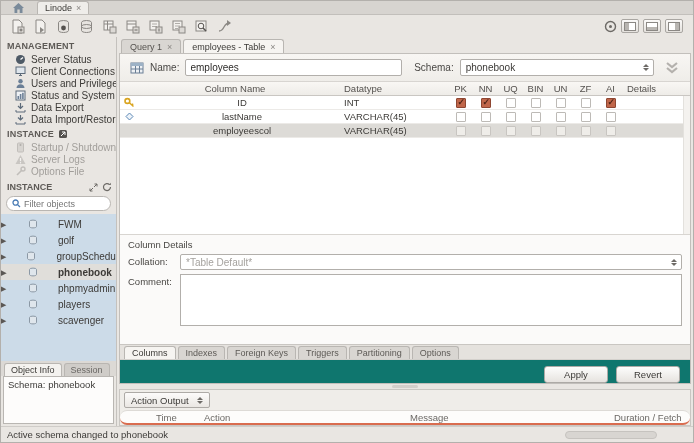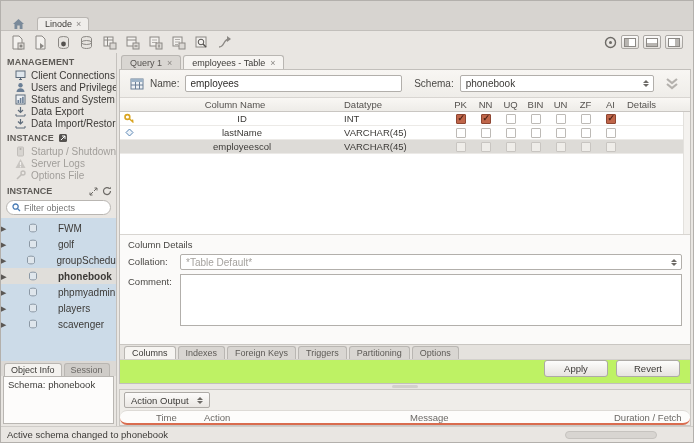--- a/index.html
+++ b/index.html
@@ -6,21 +6,21 @@
   html,body { width:694px; height:443px; overflow:hidden; }
   body {
     font-family:"Liberation Sans", sans-serif;
     font-size:10px; color:#3c3a37;
     background:#e9e6e2; border:1px solid #b3b0ac;
     display:flex; flex-direction:column;
   }
   svg { display:block; }
 
   
-  .titlebar { height:30px; background:#d7d4d0; display:flex; align-items:flex-end; padding-left:6px; flex:0 0 auto; border-bottom:1px solid #c2bfbb;}
+  .titlebar { height:14px; background:#d7d4d0; display:flex; align-items:flex-end; padding-left:6px; flex:0 0 auto; border-bottom:1px solid #c2bfbb;}
   .home-btn { width:22px; height:13px; display:flex; align-items:center; justify-content:center; }
   .conn-tab { height:13px; background:#efedea; border:1px solid #b9b6b2; border-bottom:none; border-radius:3px 3px 0 0;
     display:flex; align-items:center; gap:4px; padding:0 7px; font-size:9px; margin-left:8px; }
   .conn-tab .x { color:#8a8784; font-size:9px; }
 
   
   .toolbar { height:22px; background:#e9e6e2; display:flex; align-items:center; gap:3px; padding:0 6px; flex:0 0 auto; }
   .tbi { width:20px; height:17px; display:flex; align-items:center; justify-content:center; border:1px solid transparent; border-radius:2px; }
   .toolbar-right { margin-left:auto; display:flex; align-items:center; gap:4px; padding-right:4px; }
   .toggle-btn { width:18px; height:14px; border:1px solid #a9a6a2; border-radius:2px; background:linear-gradient(#fbfaf9,#e4e1dd); display:flex; align-items:center; justify-content:center; }
@@ -91,21 +91,21 @@
   .d-row label { width:52px; text-align:left; padding-top:2px; color:#4a4845; font-size:9.5px; flex:0 0 auto;}
   .collation { flex:1; height:16px; }
   .collation .val { color:#a5a29e; }
   .comment-area { flex:1; height:52px; border:1px solid #b2afab; background:#fff; resize:none; font-family:"Liberation Sans",sans-serif; font-size:10px; padding:2px; }
 
   
   .btabs { height:15px; display:flex; align-items:flex-end; background:#e5e2de; border-top:1px solid #c9c6c2; padding-left:4px; gap:2px; flex:0 0 auto;}
   .btab { height:13px; padding:0 7px; display:flex; align-items:center; font-size:9px; border:1px solid #b9b6b2; border-bottom:none; border-radius:3px 3px 0 0; background:#d9d6d2; color:#5d5a56; }
   .btab.active { background:#f6f4f1; color:#3c3a37; }
 
-  .apply-row { height:24px; background:#bef264; border-top:1px solid #d3d0cc; display:flex; align-items:flex-start; justify-content:flex-end; gap:8px; padding:0 10px; flex:0 0 auto;}
+  .apply-row { height:24px; background:#0f766e; border-top:1px solid #d3d0cc; display:flex; align-items:flex-end; justify-content:flex-end; gap:8px; padding:0 10px; flex:0 0 auto;}
   .btn { width:64px; height:17px; font-size:9.5px; color:#3c3a37; background:linear-gradient(#fdfdfc,#e6e3df); border:1px solid #adaaa6; border-radius:3px; display:flex; align-items:center; justify-content:center; }
 
   
   .splitter { height:5px; display:flex; justify-content:center; align-items:center; flex:0 0 auto;}
   .splitter .handle { width:26px; height:3px; background:#d2cfcb; border-radius:2px; }
   .action-out { flex:0 0 auto; height:37px; background:#efede9; border:1px solid #c9c6c2; display:flex; flex-direction:column; }
   .ao-top { height:20px; display:flex; align-items:center; padding:2px 4px; }
   .ao-combo { height:16px; border:1px solid #adaaa6; border-radius:2px; background:linear-gradient(#fcfbfa,#eae7e3); display:flex; align-items:center; gap:6px; padding:0 3px 0 6px; font-size:9.5px; }
   .ao-head { height:15px; display:flex; align-items:center; background:#fdfcfb; border-top:1px solid #dddad6; border-bottom:2px solid #d96c4f; color:#6b6865; font-size:9.5px;border-radius:7px; }
   .ao-c0 { width:36px; flex:0 0 auto;}
@@ -234,20 +234,29 @@
     </div>
   </div>
 </div>
 
 <div class="content">
 
   <div class="sidebar">
 
     <div class="sec-title">
       <span>MANAGEMENT</span>
+    </div>
+    <div class="side-item">
+      <span>
+          <svg width="11" height="11" viewBox="0 0 11 11">
+            <circle cx="5.5" cy="5.5" r="4.5" fill="#4e5a66"></circle>
+            <path d="M5.5 5.5L8 3.5" stroke="#fff" stroke-width="1.2"></path>
+          </svg>
+        </span>
+      <span class="lbl">Server Status</span>
     </div>
     <div class="side-item">
       <span>
           <svg width="11" height="11" viewBox="0 0 11 11">
             <rect x="1" y="1" width="9" height="6.5" fill="#dfe6ec" stroke="#5d6b7a"></rect>
             <path d="M4 9.5h3 M5.5 7.5v2" stroke="#5d6b7a"></path>
           </svg>
         </span>
       <span class="lbl">Client Connections</span>
     </div>

